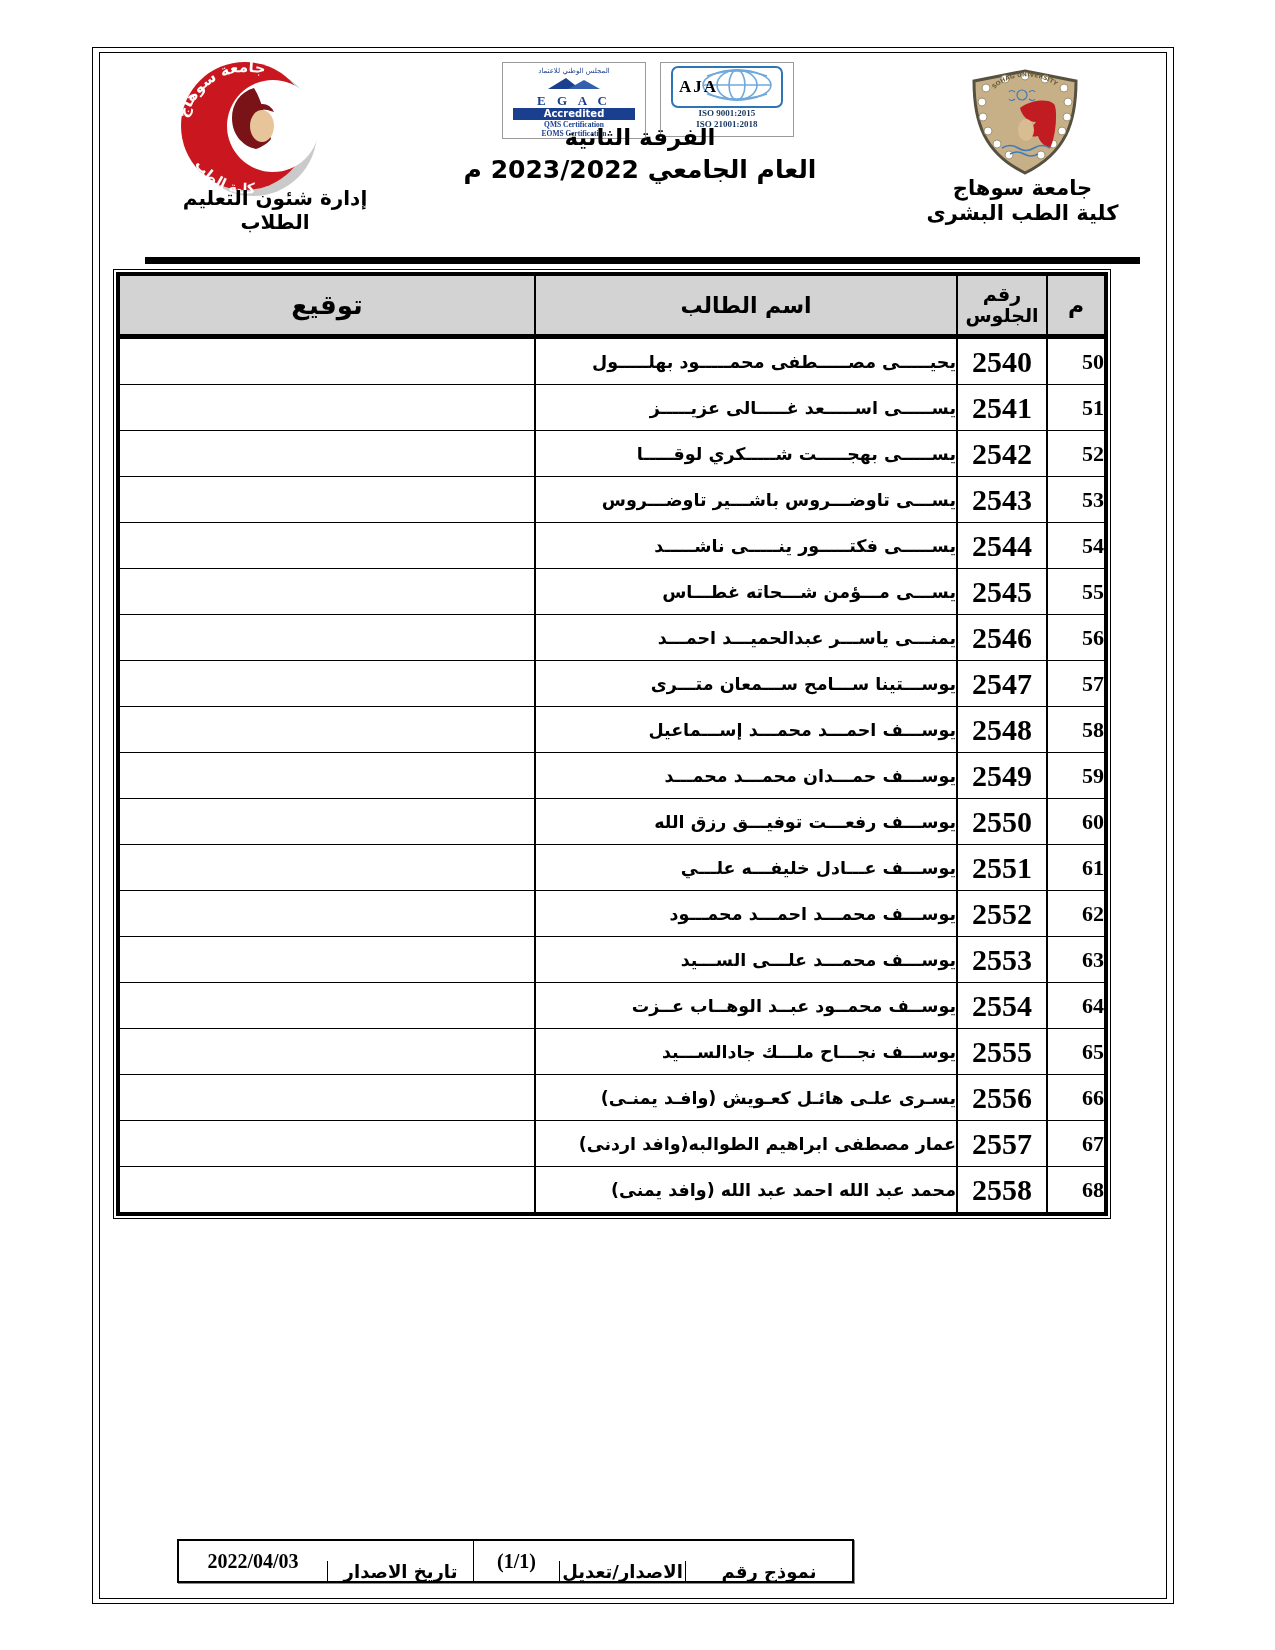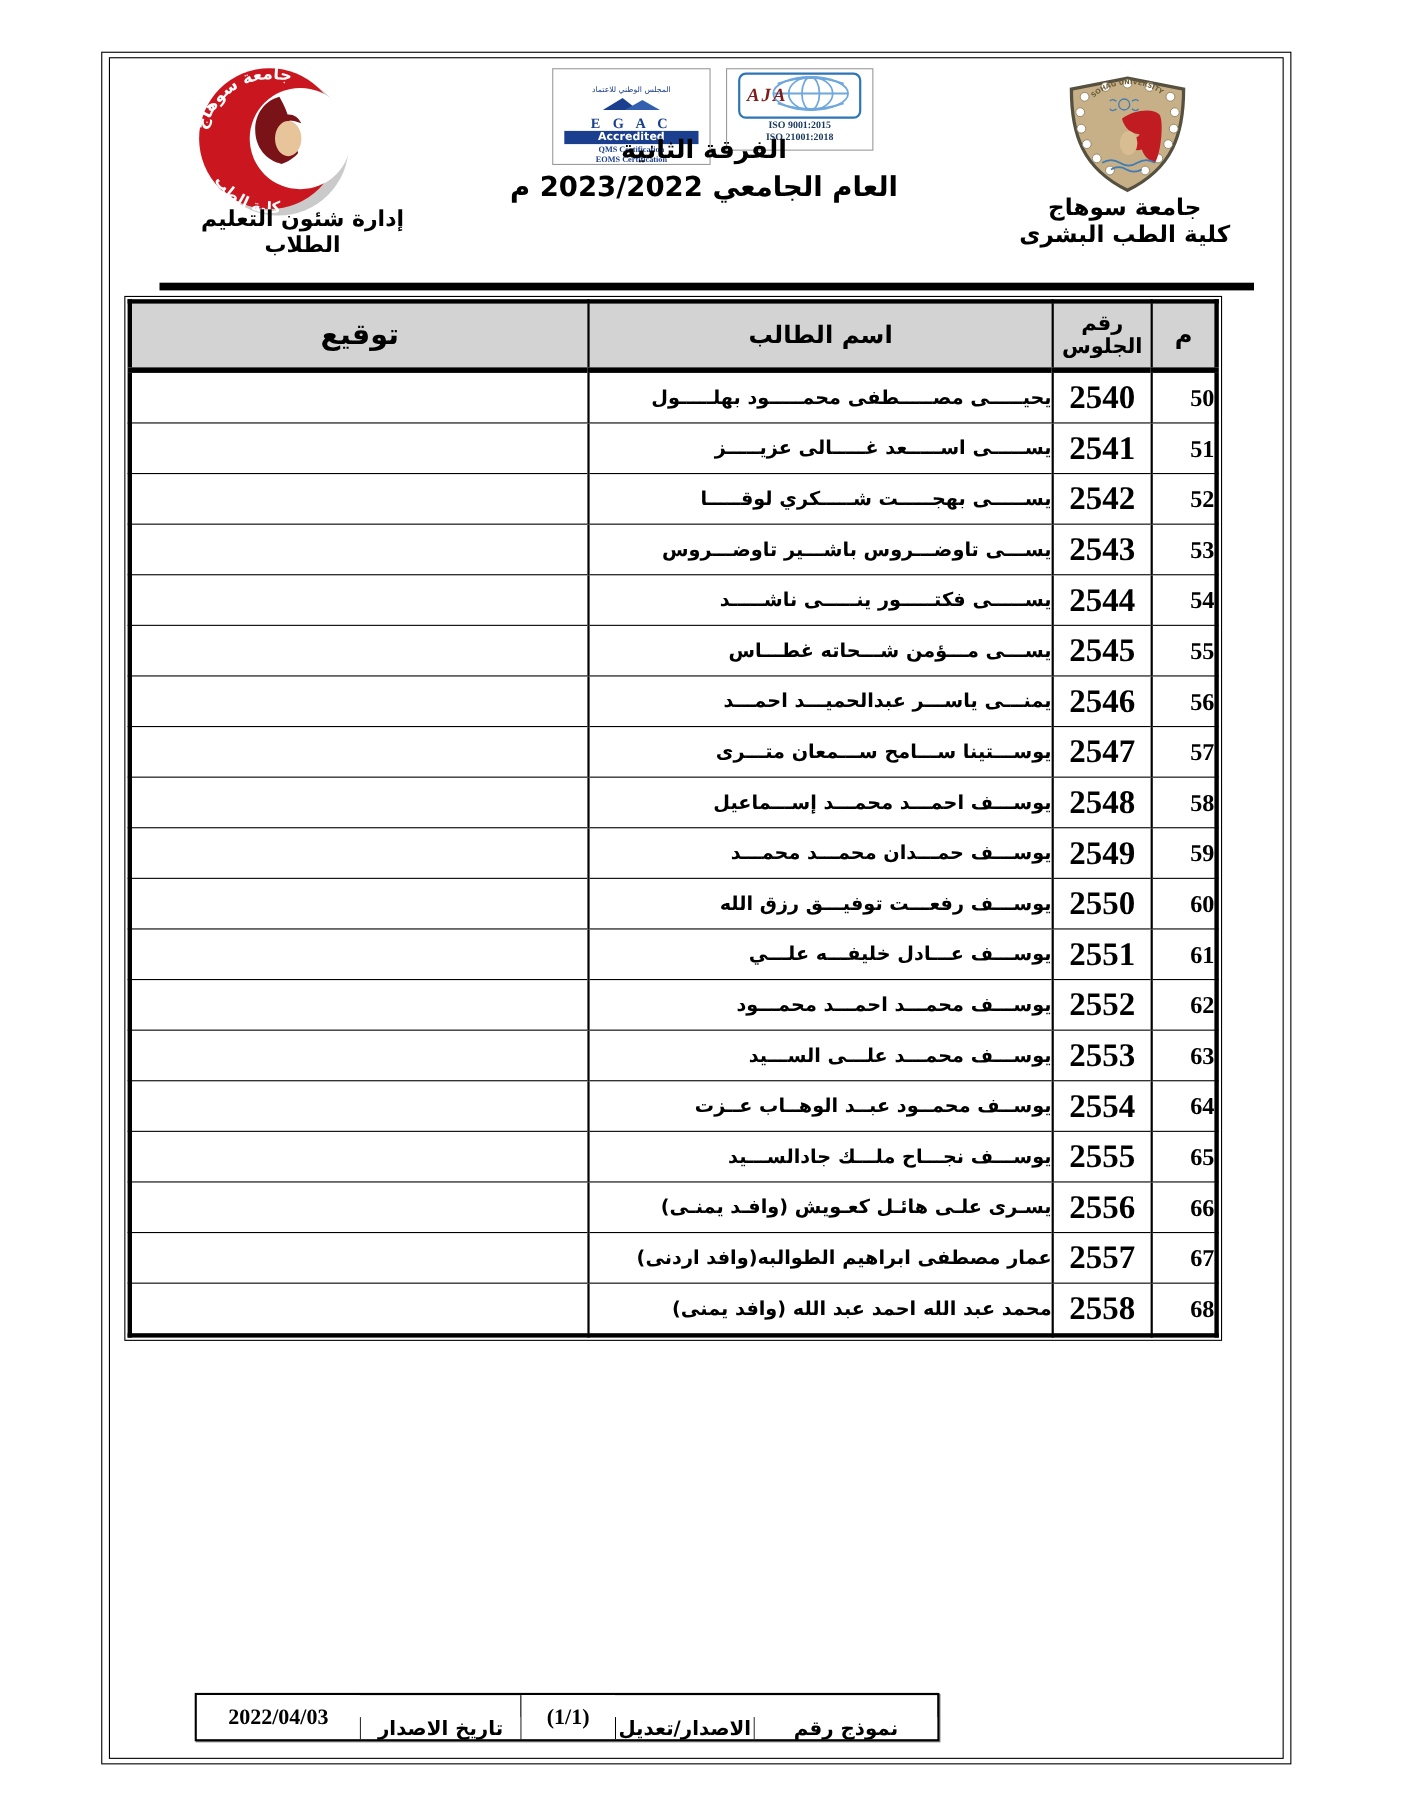--- a/index.html
+++ b/index.html
@@ -10,28 +10,28 @@
   .frame-inner{position:absolute;left:6px;top:4px;right:6px;bottom:4px;border:1px solid #000;}
   
   .dept-text{left:150px;top:186px;width:250px;text-align:center;font-weight:bold;font-size:20px;direction:rtl;}
   .title-block{left:420px;top:122px;width:440px;text-align:center;direction:rtl;font-weight:bold;}
   .title-l1{font-size:23px;line-height:30px;}
   .title-l2{font-size:23px;line-height:30px;}
   .title-l3{font-size:25px;line-height:36px;}
   .org-block{left:915px;top:176px;width:215px;text-align:center;direction:rtl;font-weight:bold;font-size:21px;line-height:25px;}
   
   .badge-box{border:1px solid #9a9a9a;background:#fff;text-align:center;overflow:hidden;}
-  .egac-box{left:502px;top:62px;width:142px;height:70px;padding-top:16px;}
+  .egac-box{left:502px;top:62px;width:142px;height:70px;padding-top:5px;}
   .egac-arc{font-size:7px;color:#1b3f8f;line-height:7px;direction:rtl;}
   .egac-letters{font-family:"Liberation Serif",serif;font-weight:bold;color:#1b3f8f;font-size:13px;letter-spacing:4px;line-height:13px;}
   .egac-accredited{background:#1b3f8f;color:#fff;font-weight:bold;font-size:10px;line-height:12px;width:86%;margin:1px auto;}
   .egac-line{color:#1b3f8f;font-weight:bold;font-size:7.5px;line-height:8.5px;font-family:"Liberation Serif",serif;}
   .aja-box{left:660px;top:62px;width:132px;height:70px;padding-top:3px;}
   .aja-globe-wrap{width:108px;height:38px;margin:0 auto;border:2px solid #2e75b6;border-radius:7px;position:relative;background:#fff;}
-  .aja-letters{position:absolute;left:6px;top:9px;font-family:"Liberation Serif",serif;font-weight:bold;font-size:17px;color:#7f1d1d;letter-spacing:2px;font-style:italic;}
+  .aja-letters{position:absolute;left:6px;top:9px;font-family:"Liberation Serif",serif;font-weight:bold;font-size:17px;color:#000000;letter-spacing:2px;}
   .aja-line{color:#17375e;font-weight:bold;font-size:9px;line-height:11px;font-family:"Liberation Serif",serif;}
   
   .rule{left:145px;top:257px;width:995px;height:7px;background:#000;}
   
   .table-wrap{left:113px;top:269px;width:992px;border:1px solid #000;padding:2px;background:#fff;}
   table.students{width:100%;border-collapse:collapse;border:4px solid #000;direction:rtl;table-layout:fixed;}
   table.students th{background:#d3d3d3;border:2px solid #000;border-bottom:5px solid #000;font-weight:bold;vertical-align:middle;text-align:center;height:58px;padding:0;}
   th.col-m{width:56px;font-size:22px;}
   th.col-seat{width:88px;font-size:19px;line-height:21px;}
   th.col-name{width:420px;font-size:22px;}

